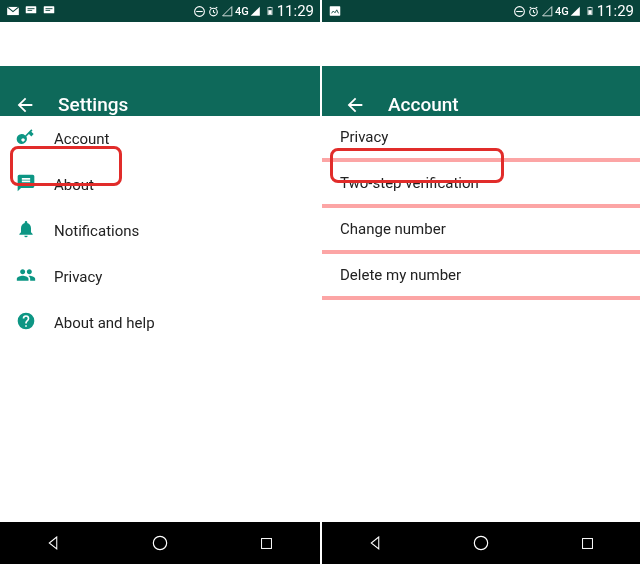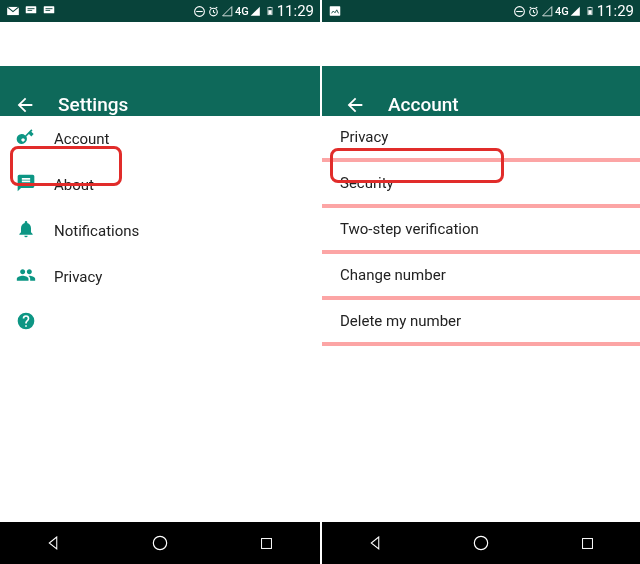--- a/index.html
+++ b/index.html
@@ -233,20 +233,21 @@
         <span>Privacy</span>
       </div>
       <div class="item">
         <span class="icon-slot">
             <span>
           <svg viewBox="0 0 24 24">
                 <path d="M12 2a10 10 0 1 0 0 20 10 10 0 0 0 0-20zm1 17h-2v-2h2v2zm2.07-7.75-.9.92C13.45 12.9 13 13.5 13 15h-2v-.5c0-1.1.45-2.1 1.17-2.83l1.24-1.26A2 2 0 0 0 12 7a2 2 0 0 0-2 2H8a4 4 0 1 1 8 0c0 .88-.36 1.68-.93 2.25z" fill="#0d9684"></path>
               </svg>
         </span>
           </span>
+        <span>About and help</span>
       </div>
     </div>
 
     <div class="navbar">
       <div class="navbtn">
         <svg viewBox="0 0 24 24" width="18" height="18">
             <path d="M17 4 L7 12 L17 20 Z" fill="none" stroke="#fff"></path>
           </svg>
       </div>
       <div class="navbtn">
@@ -317,23 +318,20 @@
           </svg>
       </div>
       <div class="title">Account</div>
     </div>
 
     <div class="list account-list">
       <div class="aitem">
         <span>Privacy</span>
       </div>
       <div class="aitem">
-        <span>Security</span>
-      </div>
-      <div class="aitem">
         <span>Two-step verification</span>
       </div>
       <div class="aitem">
         <span>Change number</span>
       </div>
       <div class="aitem">
         <span>Delete my number</span>
       </div>
     </div>
 

